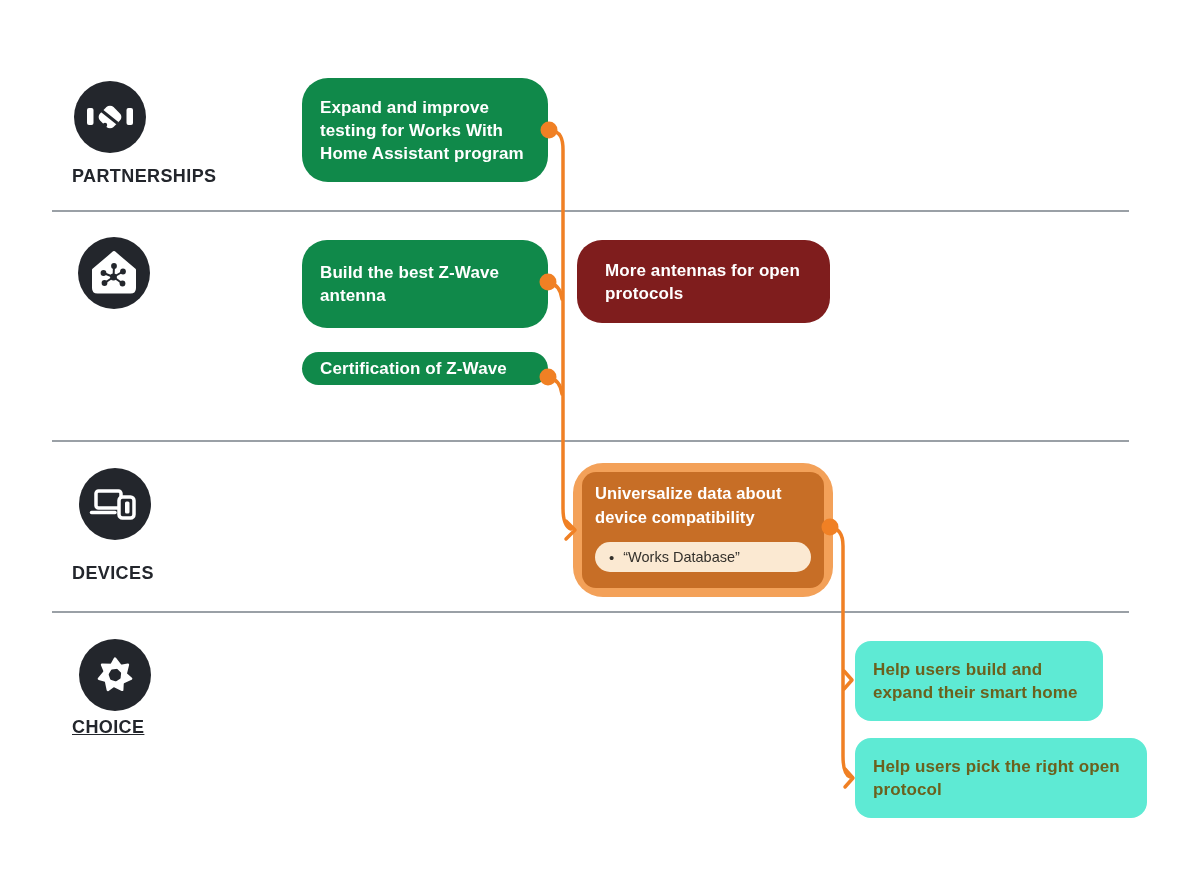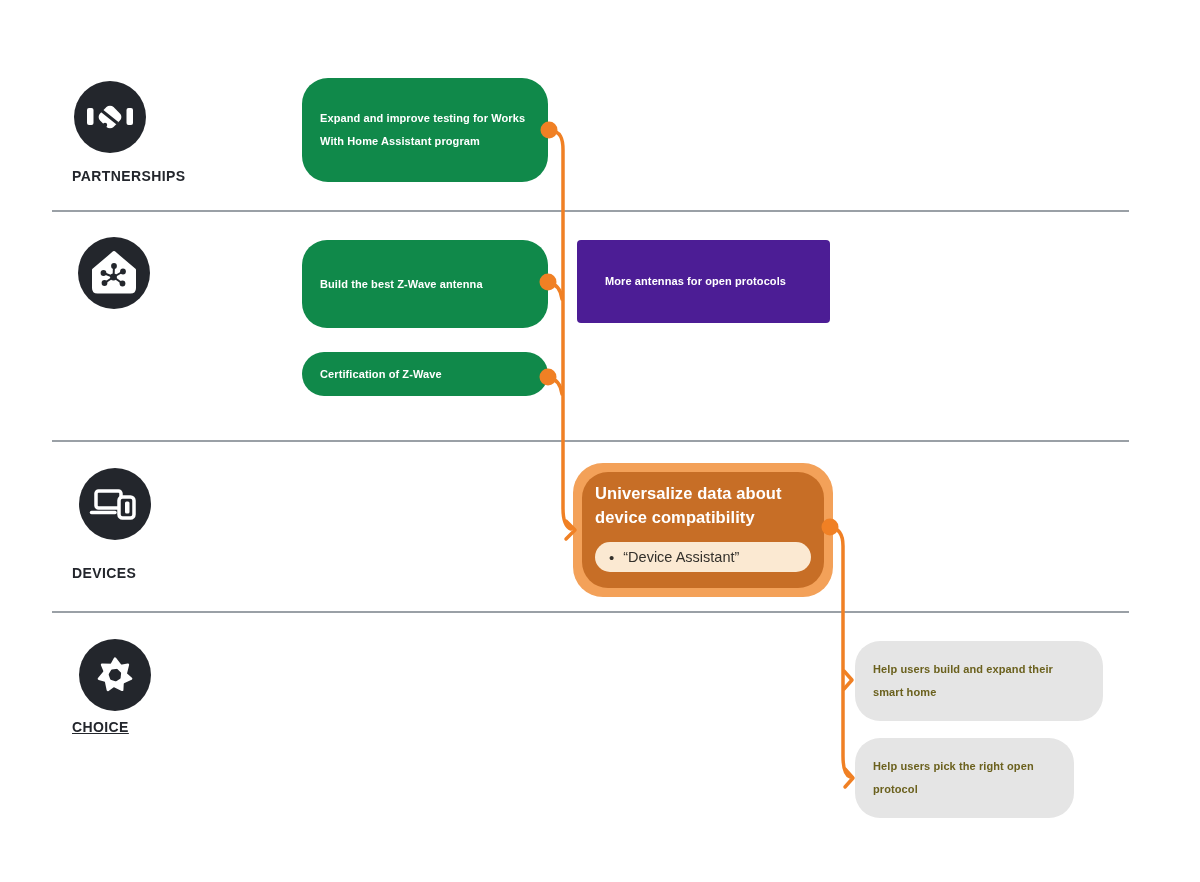--- a/index.html
+++ b/index.html
@@ -3,37 +3,37 @@
 <meta charset="utf-8">
 <style>
   html,body{margin:0;padding:0;background:#ffffff;}
   .canvas{
     position:relative;width:1200px;height:882px;background:#ffffff;overflow:hidden;
     font-family:"Liberation Sans","DejaVu Sans",sans-serif;
   }
   .divider{position:absolute;left:52px;width:1077px;height:2px;background:#9aa0a6;}
   .row-icon{position:absolute;width:72px;height:72px;}
   .row-label{
-    position:absolute;left:72px;color:#23262c;font-weight:700;font-size:14px;
+    position:absolute;left:72px;color:#23262c;font-weight:700;font-size:18px;
     letter-spacing:0.4px;line-height:30px;text-align:center;
   }
   .card{
     position:absolute;display:flex;flex-direction:column;justify-content:center;
     box-sizing:border-box;padding:0 18px;color:#ffffff;font-weight:700;
-    font-size:11px;line-height:23px;letter-spacing:0.1px;
+    font-size:17px;line-height:23px;letter-spacing:0.1px;
   }
   .card.green{background:#10894a;border-radius:25px;}
-  .card.orange{background:#4c1d95;border-radius:4px;padding-left:28px;}
-  .card.yellow{background:#e5e5e5;border-radius:25px;color:#6b611e;}
+  .card.orange{background:#7f1d1d;border-radius:25px;padding-left:28px;}
+  .card.yellow{background:#5eead4;border-radius:16px;color:#6b611e;}
   .hl-outer{
     position:absolute;left:573px;top:463px;width:260px;height:134px;
     background:#f3a159;border-radius:30px;box-sizing:border-box;padding:9px;
   }
   .hl-inner{
-    width:100%;height:100%;background:#c76e26;border-radius:26px;
+    width:100%;height:100%;background:#c76e26;border-radius:14px;
     box-sizing:border-box;padding:9px 13px 0 13px;
   }
   .hl-title{
     color:#ffffff;font-weight:700;font-size:16.5px;line-height:24px;letter-spacing:0.1px;
   }
   .hl-pill{
     margin-top:13px;height:30px;background:#fbe9d2;border-radius:15px;
     display:flex;align-items:center;gap:9px;padding:0 14px;box-sizing:border-box;
     color:#33302b;font-weight:400;font-size:14.5px;
   }
@@ -80,21 +80,21 @@
       <circle cx="44.5" cy="46.5" r="2.9"></circle>
       <circle cx="26.5" cy="46" r="2.9"></circle>
       <circle cx="25.5" cy="36" r="2.9"></circle>
     </g>
   </svg>
 
   <div class="card green" style="left:302px;top:240px;width:246px;height:88px;">
     <span>Build the best Z-Wave antenna</span>
   </div>
 
-  <div class="card green" style="left:302px;top:352px;width:246px;height:44px;">
+  <div class="card green" style="left:302px;top:352px;width:246px;height:33px;">
     <span>Certification of Z-Wave</span>
   </div>
 
   <div class="card orange" style="left:577px;top:240px;width:253px;height:83px;">
     <span>More antennas for open protocols</span>
   </div>
 
   <svg class="row-icon" style="left:79px;top:468px;" viewBox="0 0 72 72">
     <circle cx="36" cy="36" r="36" fill="#23262c"></circle>
     <rect x="17" y="23" width="25" height="17" rx="2.5" fill="none" stroke="#ffffff" stroke-width="3.5"></rect>
@@ -102,21 +102,21 @@
     <rect x="40" y="29" width="15" height="21" rx="3.5" fill="#23262c" stroke="#ffffff" stroke-width="3.5"></rect>
     <rect x="46" y="33.5" width="4.5" height="12" rx="1.5" fill="#ffffff"></rect>
   </svg>
   <div class="row-label" style="top:558px;">DEVICES</div>
 
   <div class="hl-outer">
     <div class="hl-inner">
       <div class="hl-title">Universalize data about device compatibility</div>
       <div class="hl-pill">
         <span class="bullet">•</span>
-        <span>“Device Assistant”</span>
+        <span>“Works Database”</span>
       </div>
     </div>
   </div>
 
   <svg class="row-icon" style="left:79px;top:639px;" viewBox="0 0 72 72">
     <circle cx="36" cy="36" r="36" fill="#23262c"></circle>
     <g fill="#ffffff" stroke="#ffffff" stroke-width="2.5" stroke-linejoin="round">
       <polygon points="36,19.5 42.5,28 30.5,29.5"></polygon>
       <polygon points="36,19.5 42.5,28 30.5,29.5" transform="rotate(51.4 36 36)"></polygon>
       <polygon points="36,19.5 42.5,28 30.5,29.5" transform="rotate(102.8 36 36)"></polygon>
@@ -125,21 +125,21 @@
       <polygon points="36,19.5 42.5,28 30.5,29.5" transform="rotate(257 36 36)"></polygon>
       <polygon points="36,19.5 42.5,28 30.5,29.5" transform="rotate(308.4 36 36)"></polygon>
     </g>
   </svg>
   <div class="row-label" style="top:712px;text-decoration:underline;">CHOICE</div>
 
   <div class="card yellow" style="left:855px;top:641px;width:248px;height:80px;">
     <span>Help users build and expand their smart home</span>
   </div>
 
-  <div class="card yellow" style="left:855px;top:738px;width:219px;height:80px;">
+  <div class="card yellow" style="left:855px;top:738px;width:292px;height:80px;">
     <span>Help users pick the right open protocol</span>
   </div>
 
   <svg class="connectors" width="1200" height="882" viewBox="0 0 1200 882">
     <g stroke="#f08024" stroke-width="3.5" fill="none" stroke-linecap="round" stroke-linejoin="round">
       <path d="M549,130 C561,131 563,139 563,150 L563,508 C563,519 565,527 571,529"></path>
       <path d="M548,282 C557,284 561,290 562,299"></path>
       <path d="M548,377 C557,379 561,385 562,394"></path>
       <path d="M566,521 L575,530 L566,539"></path>
       <path d="M830,527 C839,528 843,535 843,546 L843,756 C843,767 845,775 850,777"></path>

